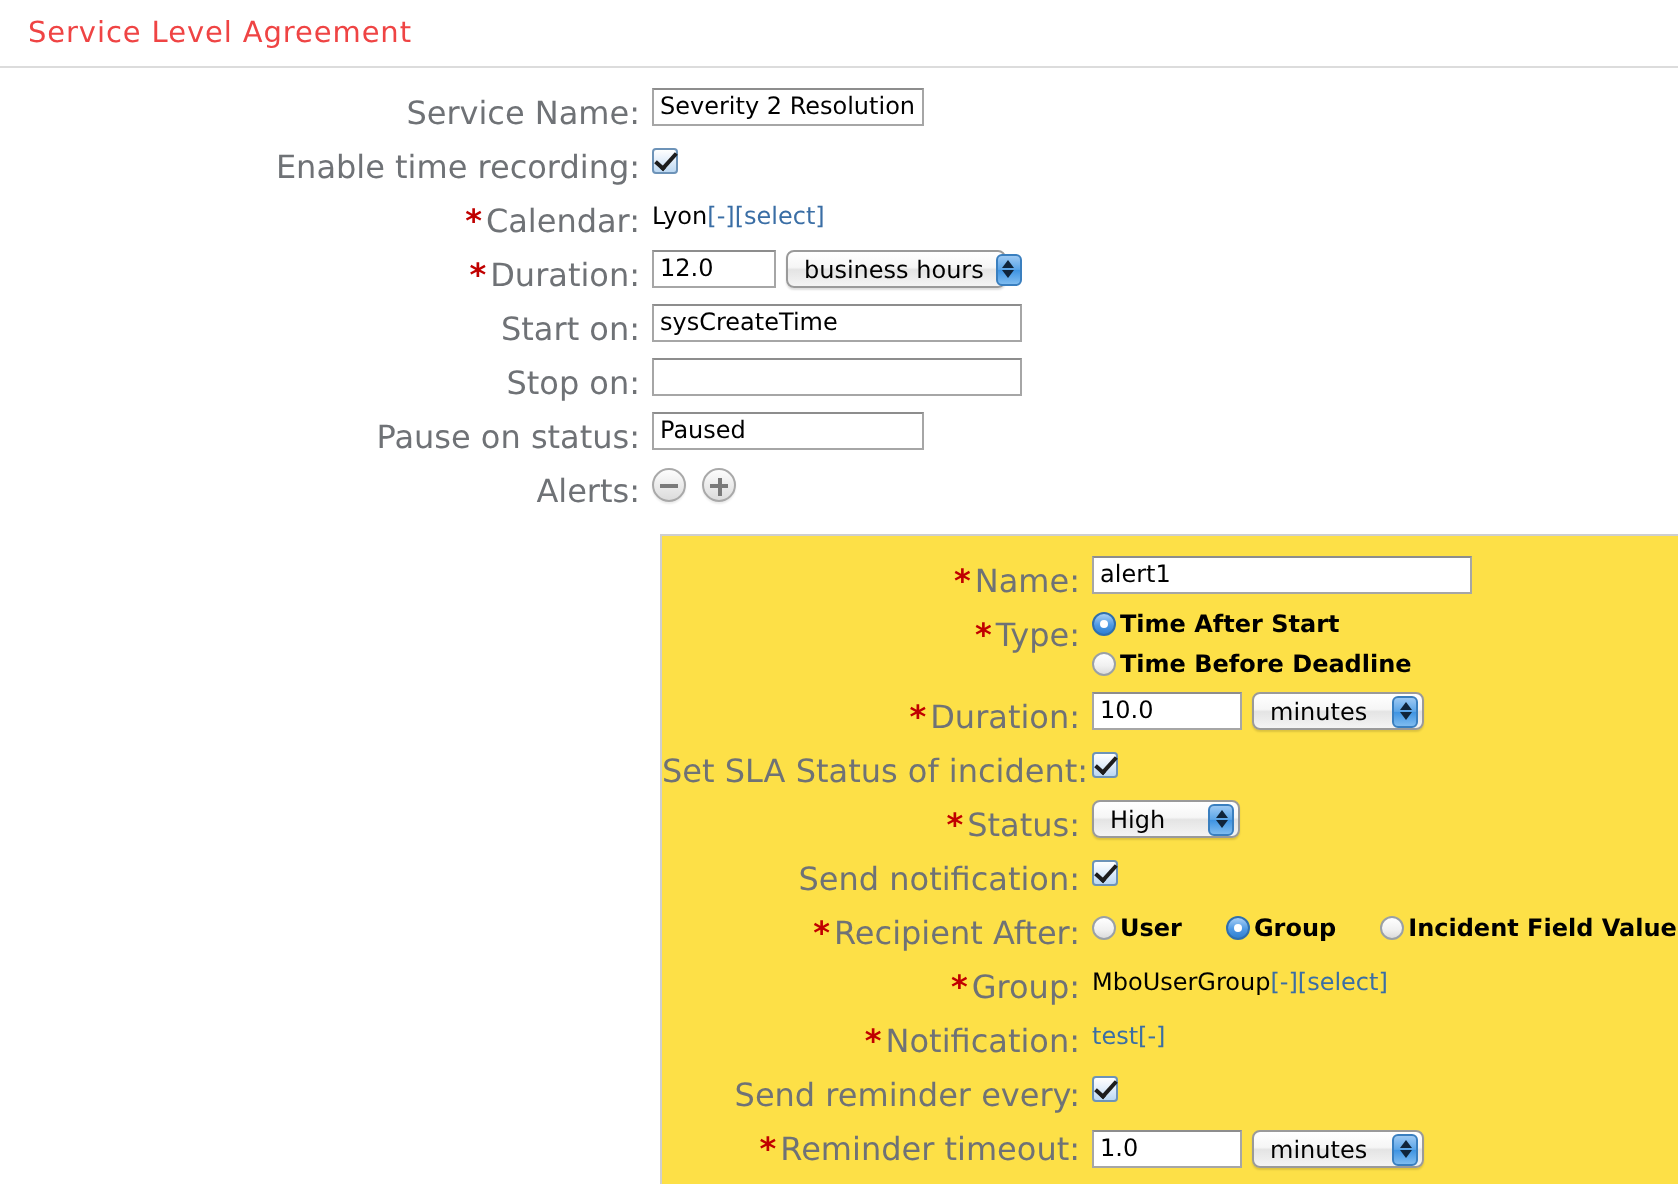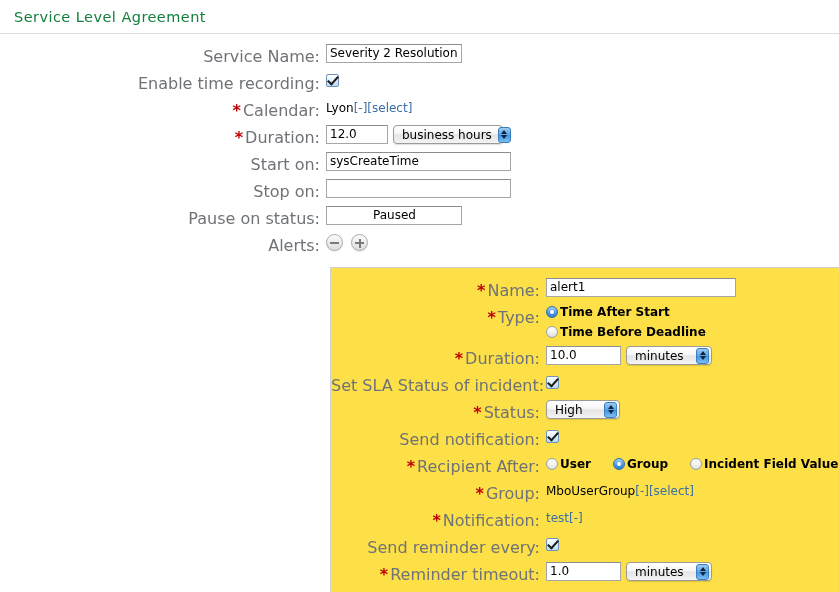--- a/index.html
+++ b/index.html
@@ -17,21 +17,21 @@
     position: relative;
   }
 
   
   .page-header {
     padding: 9px 0 8px 14px;
     border-bottom: 1px solid #dcdcdc;
   }
   .page-title {
     font-size: 14.5px;
-    color: #15803d;
+    color: #ef4444;
     letter-spacing: .45px;
     font-weight: normal;
     margin: 0;
   }
 
   
   .form {
     padding-top: 10px;
   }
   .row {
@@ -77,21 +77,21 @@
     height: 17px;
     line-height: 17px;
     padding: 0 2px 0 3px;
     box-sizing: content-box;
     outline: none;
     border-radius: 0;
   }
   .w-service  { width: 129px; }
   .w-duration { width: 55px;  }
   .w-starton  { width: 178px; }
-  .w-pause    { width: 129px; text-align: center; }
+  .w-pause    { width: 129px; }
   .w-name     { width: 183px; }
   .w-adur     { width: 68px;  }
 
   
   .aqua-select {
     display: inline-flex;
     align-items: center;
     justify-content: space-between;
     height: 19px;
     border: 1px solid #9a9a9a;
@@ -460,21 +460,21 @@
 
     <div class="row">
       <div class="lbl">
         <span>Send reminder every:</span>
       </div>
       <div class="val">
         <span class="chk on"></span>
       </div>
     </div>
 
-    <div class="row" style="margin-bottom:0;">
+    <div class="row" style="margin-bottom:0;align-items:flex-end;">
       <div class="lbl">
         <span class="req">*</span><span>Reminder timeout:</span>
       </div>
       <div class="val">
         <input class="txt w-adur" type="text" value="1.0" style="">
         <span class="aqua-select sel-aunit">
           <span class="sel-text">minutes</span>
           <span class="stepper">
             <span class="ar up"></span>
               <span class="ar down"></span>

